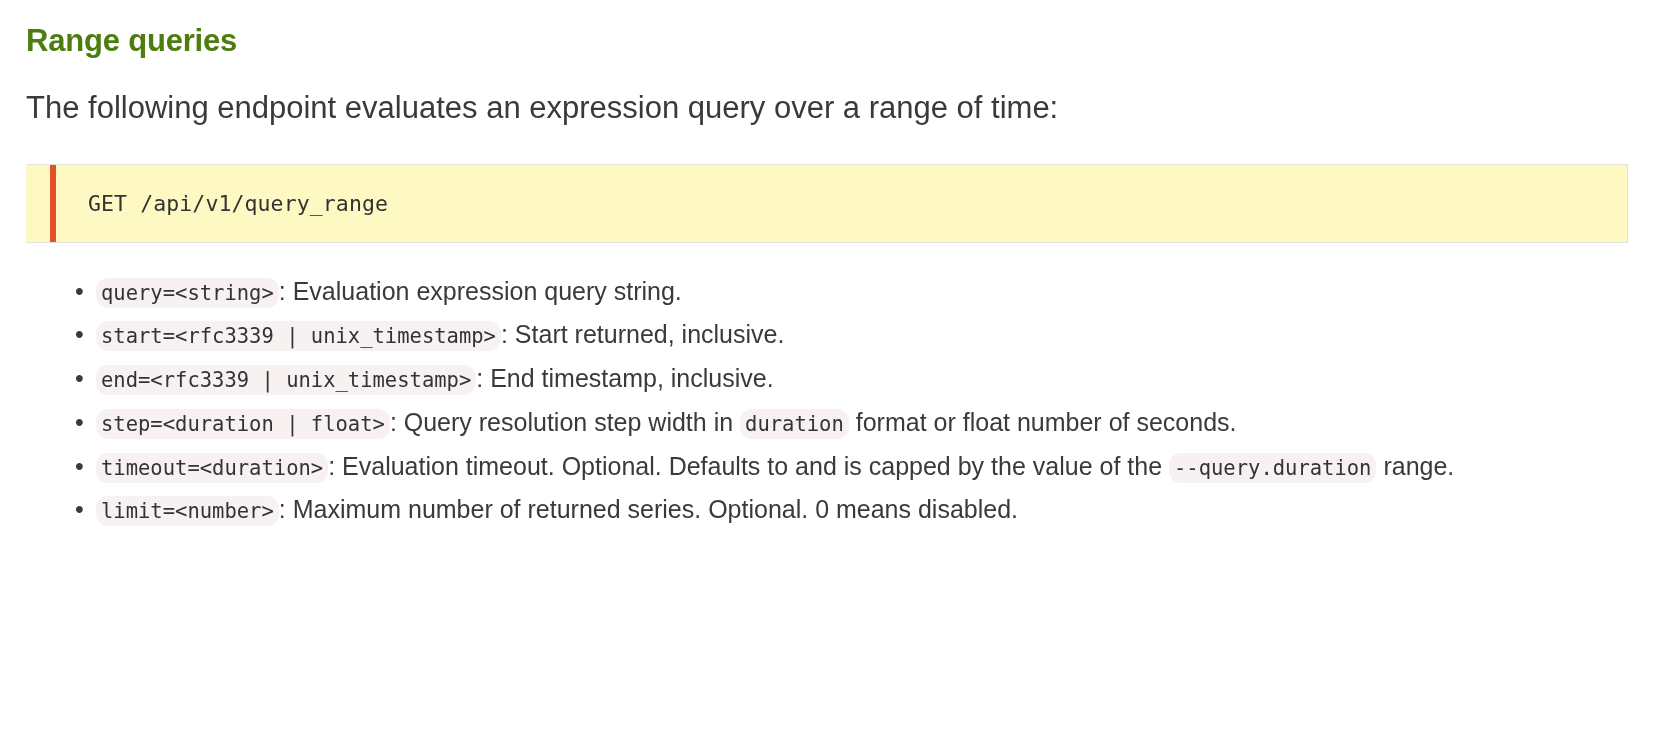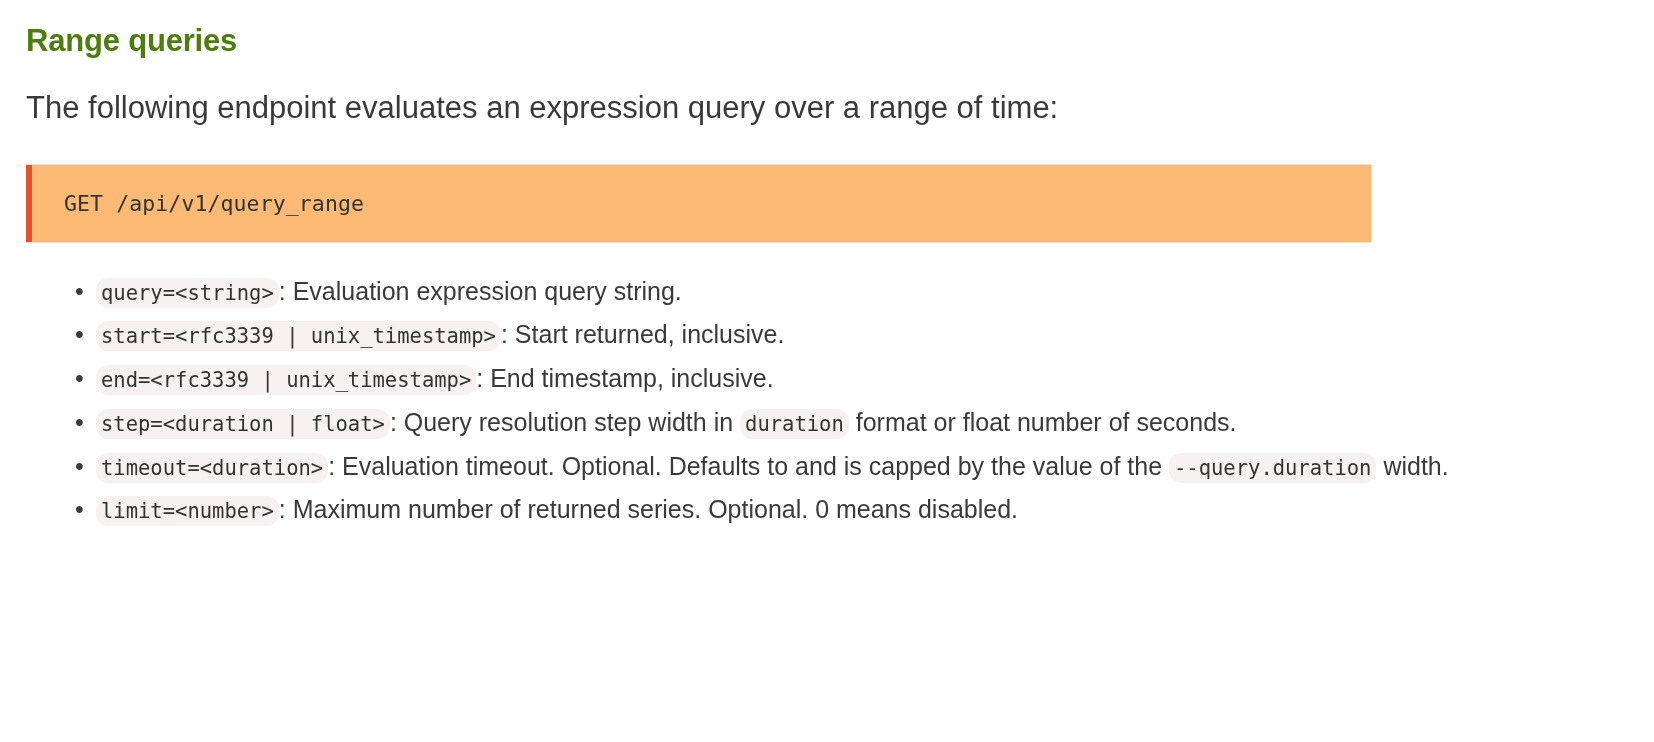--- a/index.html
+++ b/index.html
@@ -44,24 +44,25 @@
   }
   .doc-paragraph.second {
     padding-top: 31px;
   }
 
   
   .codeblock-wrap {
     margin-top: 33px;
     display: flex;
     align-items: stretch;
-    background: #fdba74;
+    background: #fef9c3;
     border: 1px solid #e2e2e2;
     border-left: none;
-    width: 1346px;
+    width: 1602px;
+    padding-left: 24px;
   }
   .codeblock-accent {
     width: 6px;
     flex: 0 0 6px;
     background: #e4502a;
   }
   .codeblock-body {
     flex: 1 1 auto;
     padding: 22px 20px 20px 32px;
   }
@@ -137,21 +138,21 @@
     <li class="param-item">
       <span class="bullet">•</span>
       <code class="inline">end=&lt;rfc3339 | unix_timestamp&gt;</code><span>:</span><span> End timestamp, inclusive.</span>
     </li>
     <li class="param-item">
       <span class="bullet">•</span>
       <code class="inline">step=&lt;duration | float&gt;</code><span>:</span><span> Query resolution step width in </span><code class="inline">duration</code><span> format or float number of seconds.</span>
     </li>
     <li class="param-item">
       <span class="bullet">•</span>
-      <code class="inline">timeout=&lt;duration&gt;</code><span>:</span><span> Evaluation timeout. Optional. Defaults to and is capped by the value of the </span><code class="inline">--query.duration</code><span> width.</span>
+      <code class="inline">timeout=&lt;duration&gt;</code><span>:</span><span> Evaluation timeout. Optional. Defaults to and is capped by the value of the </span><code class="inline">--query.duration</code><span> range.</span>
     </li>
     <li class="param-item">
       <span class="bullet">•</span>
       <code class="inline">limit=&lt;number&gt;</code><span>:</span><span> Maximum number of returned series. Optional. 0 means disabled.</span>
     </li>
   </ul>
 
 </div>
 
 </body></html>

